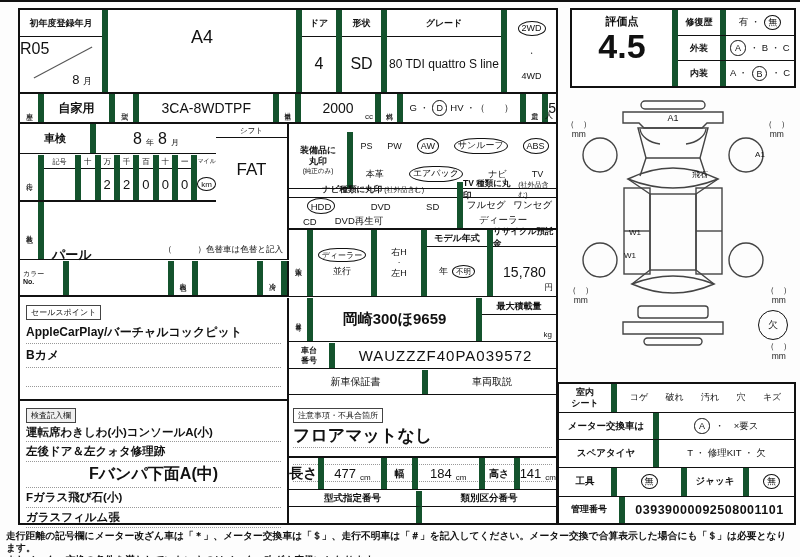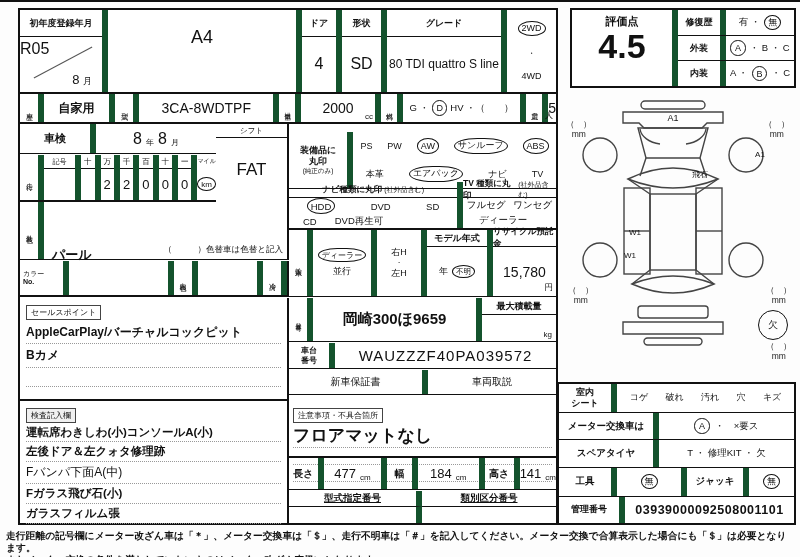--- a/index.html
+++ b/index.html
@@ -264,38 +264,38 @@
     </div>
 
     <div class="abs bb2" style="left:269px;top:386px;width:267px;height:62px;padding:8px 4px;">
       <span class="tab">注意事項・不具合箇所</span>
       <div class="dotl" style="font-size:17px;font-weight:bold;margin-top:1px;">フロアマットなし</div>
       <div class="dotl" style="height:16px;"></div>
       <div class="dotl" style="height:16px;"></div>
     </div>
 
     <div class="abs bb1" style="left:269px;top:448px;width:267px;height:32px;display:flex;">
-      <div class="ctr br1" style="width:30px;font-size:10px;font-weight:bold;">長さ</div>
+      <div class="ctr br1" style="width:30px;font-size:14px;font-weight:bold;">長さ</div>
       <div class="ctr br1" style="width:59px;gap:4px;">
         <span style="font-size:13px;">477</span>
         <span style="font-size:8px;margin-top:7px;">cm</span>
       </div>
       <div class="ctr br1" style="width:26px;font-size:10px;font-weight:bold;">幅</div>
       <div class="ctr br1" style="width:63px;gap:4px;">
         <span style="font-size:13px;">184</span>
         <span style="font-size:8px;margin-top:7px;">cm</span>
       </div>
       <div class="ctr br1" style="width:30px;font-size:10px;font-weight:bold;">高さ</div>
       <div class="ctr" style="flex:1;gap:4px;">
         <span style="font-size:13px;">141</span>
         <span style="font-size:8px;margin-top:7px;">cm</span>
       </div>
     </div>
 
-    <div class="abs" style="left:269px;top:481px;width:267px;height:32px;text-decoration:underline;">
+    <div class="abs" style="left:269px;top:481px;width:267px;height:32px;">
       <div style="display:flex;height:16px;">
         <div class="ctr br1 bb1" style="width:133px;font-size:9.5px;font-weight:bold;box-sizing:border-box;">型式指定番号</div>
         <div class="ctr bb1" style="flex:1;font-size:9.5px;font-weight:bold;box-sizing:border-box;">類別区分番号</div>
       </div>
       <div style="display:flex;height:16px;">
         <div class="br1" style="width:133px;box-sizing:border-box;"></div>
         <div style="flex:1;"></div>
       </div>
     </div>
 
@@ -303,21 +303,21 @@
       <span class="tab">セールスポイント</span>
       <div class="dotl" style="font-size:12px;font-weight:bold;margin-top:2px;padding:2px 0;">AppleCarPlay/バーチャルコックピット</div>
       <div class="dotl" style="font-size:12px;font-weight:bold;padding:3px 0;">Bカメ</div>
       <div class="dotl" style="height:18px;"></div>
     </div>
 
     <div class="abs br2" style="left:0;top:391px;width:269px;height:122px;padding:3px 6px;">
       <span class="tab" style="background:#f0f0f0;">検査記入欄</span>
       <div class="dotl" style="font-size:11.5px;font-weight:bold;margin-top:1px;padding:1px 0;">運転席わきしわ(小)コンソールA(小)</div>
       <div class="dotl" style="font-size:11.5px;font-weight:bold;padding:2px 0;">左後ドア＆左クォタ修理跡</div>
-      <div class="dotl" style="font-size:12px;font-weight:normal;padding:2px 0;">Fバンパ下面A(中)</div>
+      <div class="dotl" style="font-size:16px;font-weight:bold;padding:2px 0;text-align:center;">Fバンパ下面A(中)</div>
       <div class="dotl" style="font-size:11.5px;font-weight:bold;padding:2px 0;">Fガラス飛び石(小)</div>
       <div class="dotl" style="font-size:11.5px;font-weight:bold;padding:2px 0;">ガラスフィルム張</div>
     </div>
   </div>
 
   <div class="abs b2" style="left:570px;top:8px;width:226px;height:80px;background:#fff;display:flex;">
     <div class="col br1" style="width:100px;align-items:center;">
       <div style="font-size:11px;font-weight:bold;margin-top:4px;">評価点</div>
       <div style="font-size:34px;font-weight:bold;line-height:1.05;">4.5</div>
     </div>

